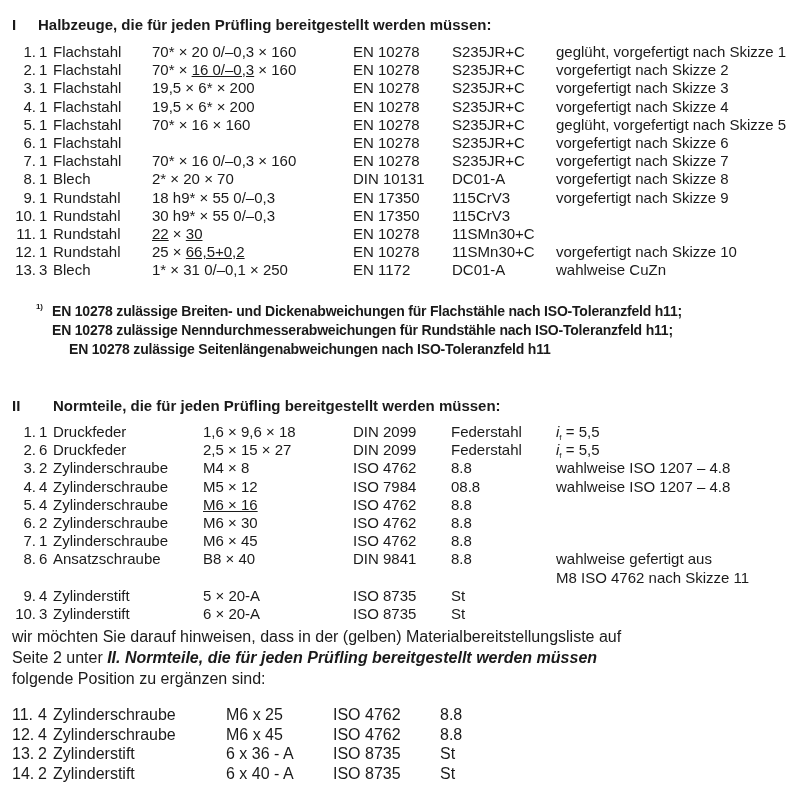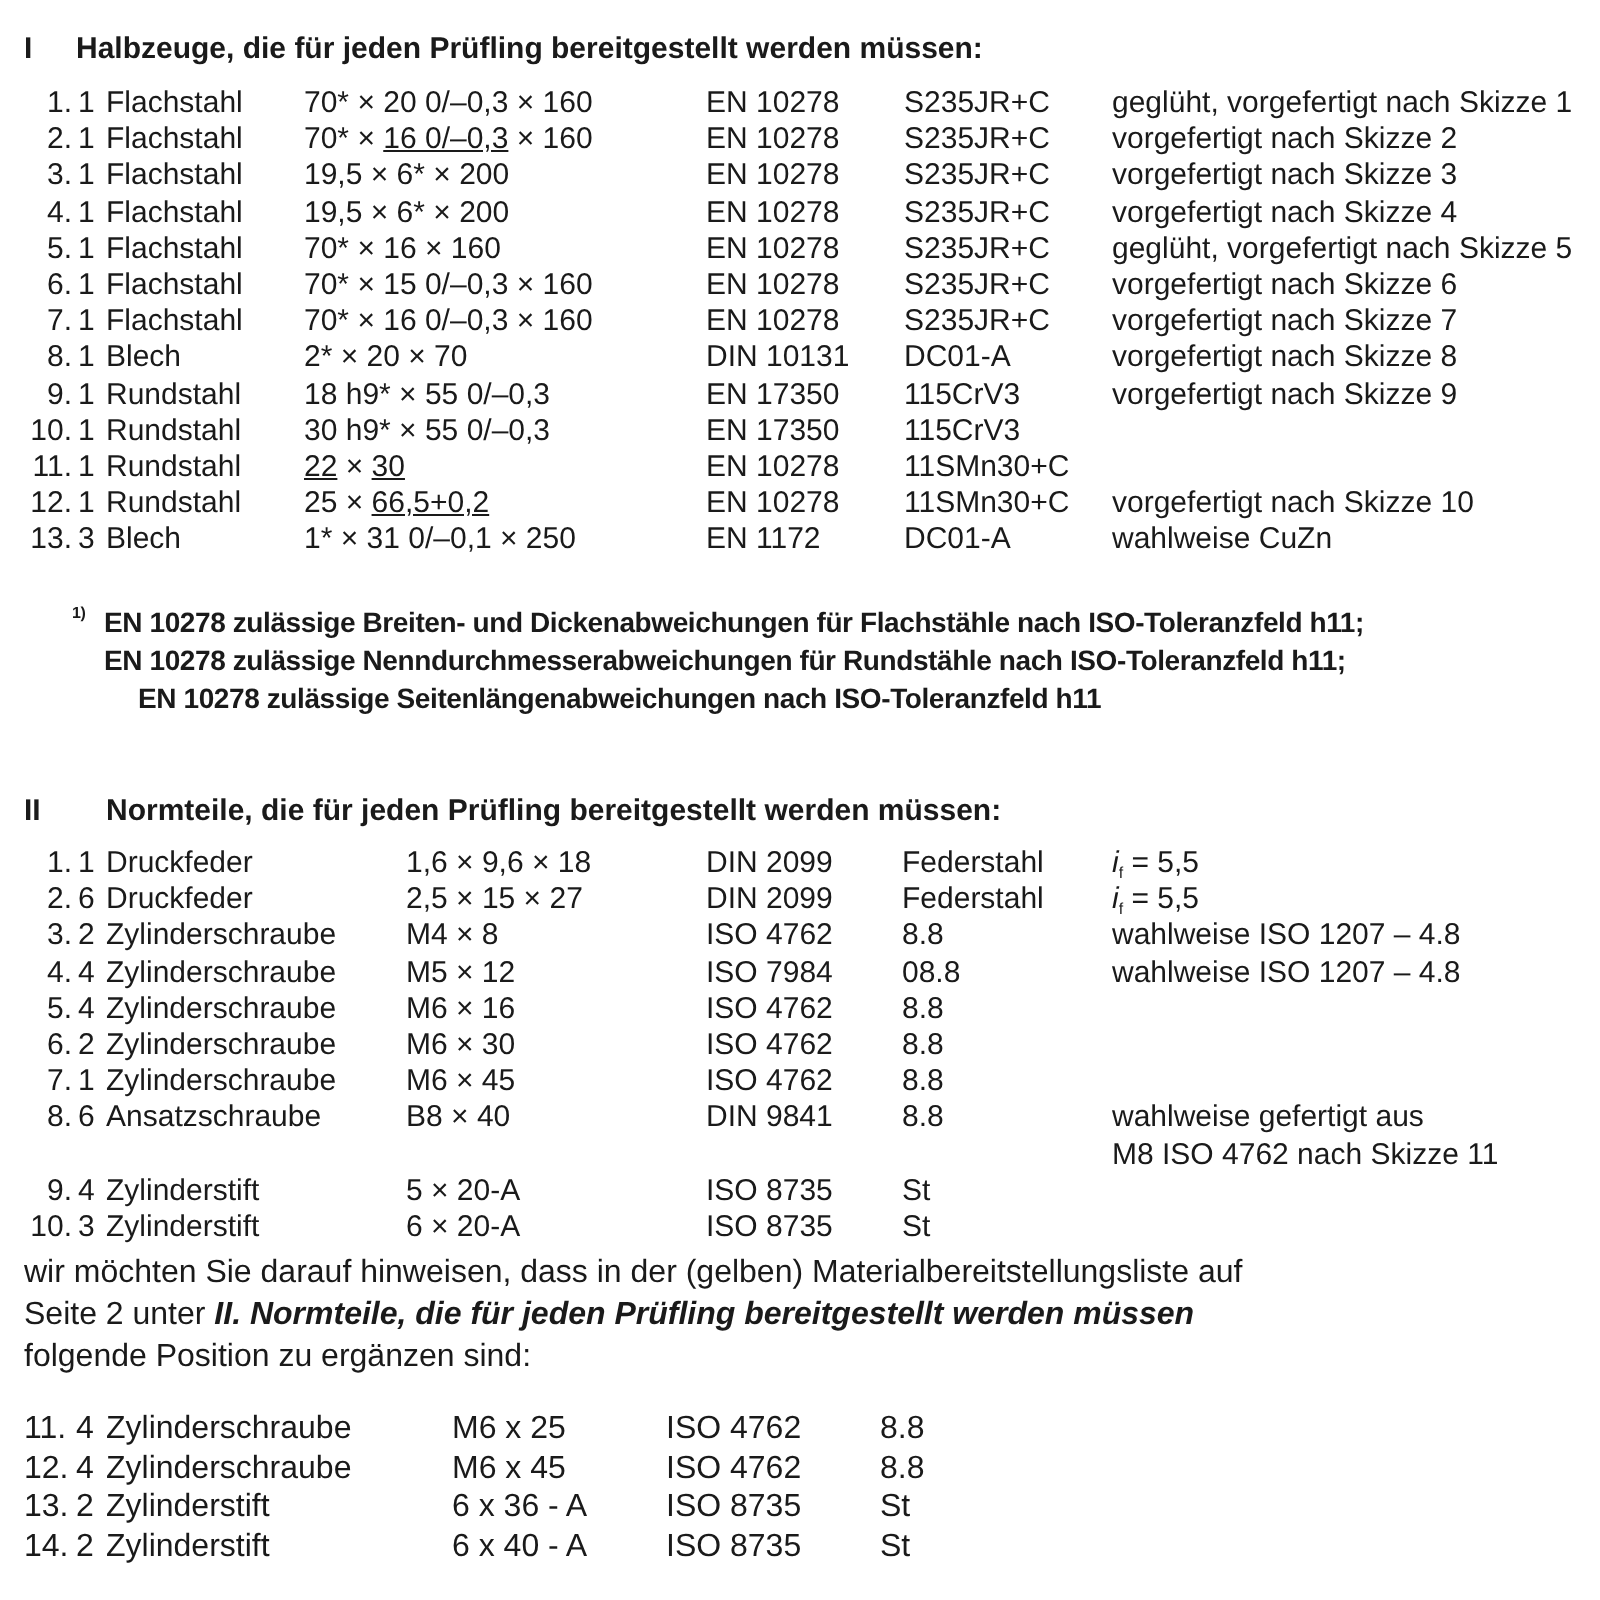--- a/index.html
+++ b/index.html
@@ -66,21 +66,20 @@
       <span style="left:53px;">Flachstahl</span>
       <span style="left:152px;"><span style="position:static;">70* × 16 × 160</span></span>
       <span style="left:353px;">EN 10278</span>
       <span style="left:452px;">S235JR+C</span>
       <span style="left:556px;">geglüht, vorgefertigt nach Skizze 5</span>
     </div>
     <div class="row" style="top:134px;">
       <span class="num" style="left:0;">6.</span>
       <span style="left:39px;">1</span>
       <span style="left:53px;">Flachstahl</span>
-      <span style="left:152px;"><span style="position:static;">70* × 15 0/–0,3 × 160</span></span>
       <span style="left:353px;">EN 10278</span>
       <span style="left:452px;">S235JR+C</span>
       <span style="left:556px;">vorgefertigt nach Skizze 6</span>
     </div>
     <div class="row" style="top:152.2px;">
       <span class="num" style="left:0;">7.</span>
       <span style="left:39px;">1</span>
       <span style="left:53px;">Flachstahl</span>
       <span style="left:152px;"><span style="position:static;">70* × 16 0/–0,3 × 160</span></span>
       <span style="left:353px;">EN 10278</span>
@@ -187,21 +186,21 @@
       <span style="left:53px;">Zylinderschraube</span>
       <span style="left:203px;">M5 × 12</span>
       <span style="left:353px;">ISO 7984</span>
       <span style="left:451px;">08.8</span>
       <span style="left:556px;"><span style="position:static;">wahlweise ISO 1207 – 4.8</span></span>
     </div>
     <div class="row" style="top:495.79999999999995px;">
       <span class="num" style="left:0;">5.</span>
       <span style="left:39px;">4</span>
       <span style="left:53px;">Zylinderschraube</span>
-      <span style="left:203px;">M6 × 16</span>
+      <span style="left:203px;text-decoration:underline;">M6 × 16</span>
       <span style="left:353px;">ISO 4762</span>
       <span style="left:451px;">8.8</span>
       <span style="left:556px;"><span style="position:static;"></span></span>
     </div>
     <div class="row" style="top:514px;">
       <span class="num" style="left:0;">6.</span>
       <span style="left:39px;">2</span>
       <span style="left:53px;">Zylinderschraube</span>
       <span style="left:203px;">M6 × 30</span>
       <span style="left:353px;">ISO 4762</span>

